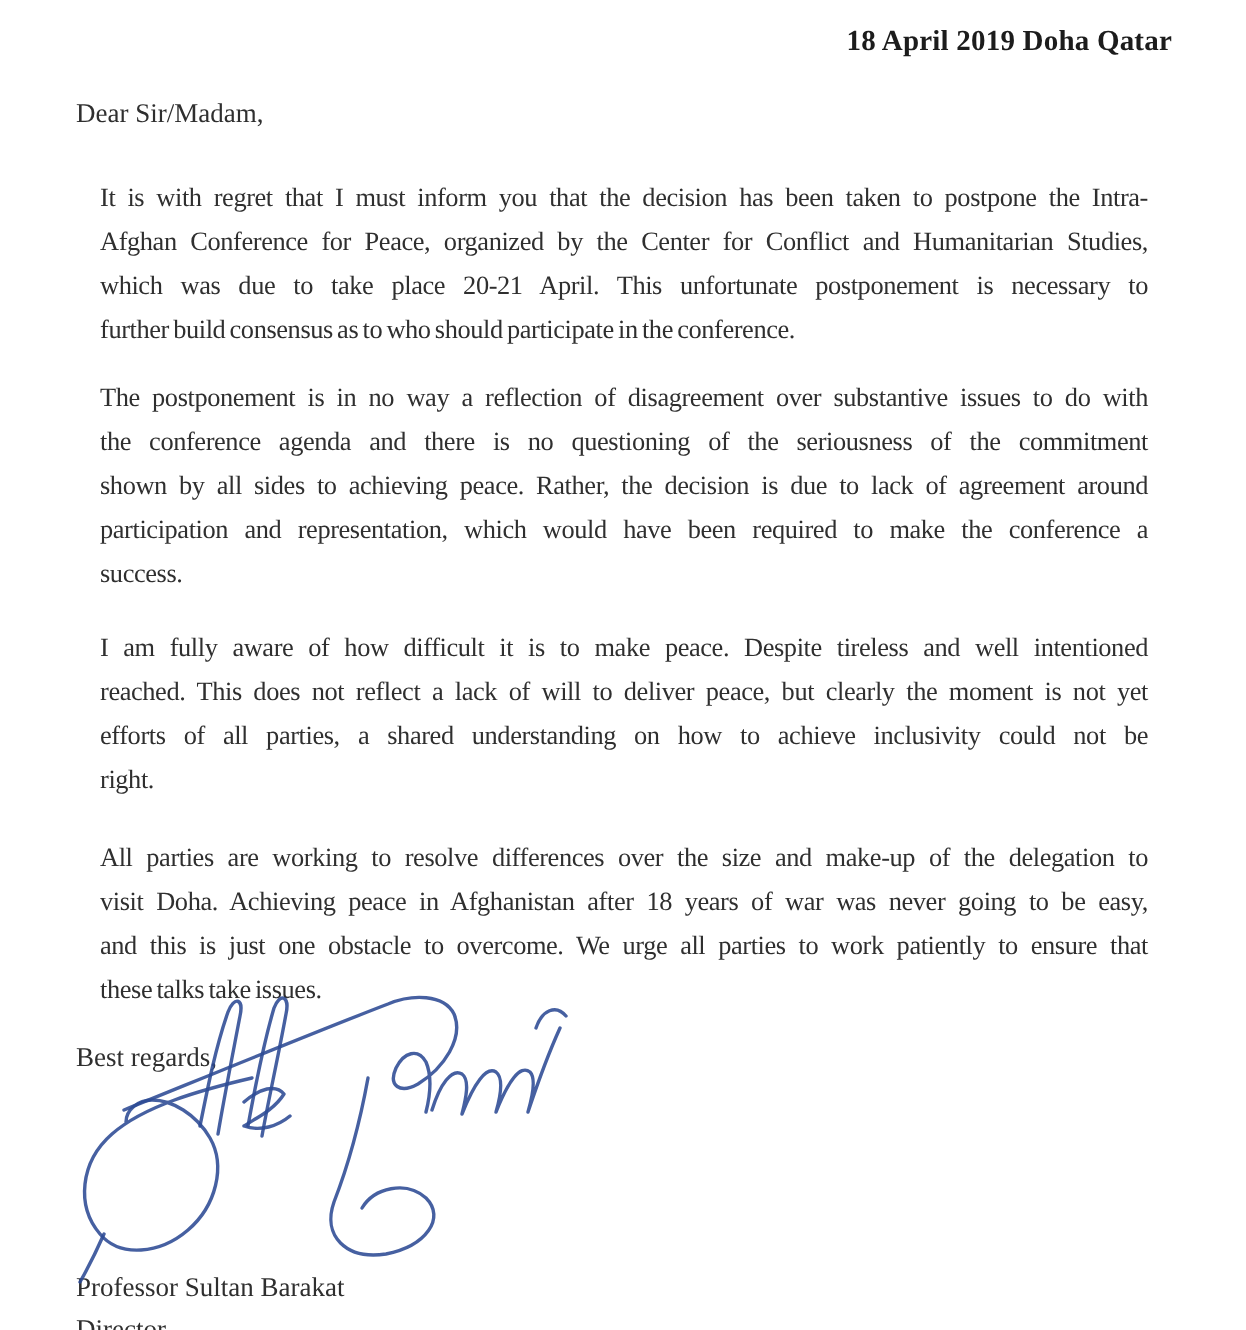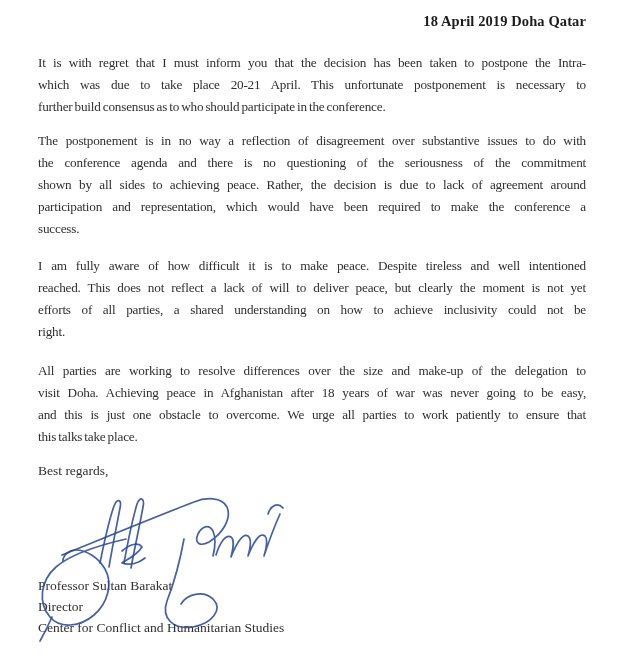--- a/index.html
+++ b/index.html
@@ -26,21 +26,21 @@
     line-height: 22px;
     color: #1c1c1c;
     letter-spacing: 0.1px;
     text-align: right;
   }
   .salutation {
     margin-top: 14px;
     font-size: 13.5px;
     line-height: 22px;
   }
-  .letter-body .paragraph { margin: 0; }
+  .letter-body .paragraph { margin: 12px; }
   .letter-body .paragraph:nth-child(1) { margin-top: 20px; }
   .letter-body .paragraph:nth-child(2) { margin-top: 12px; }
   .letter-body .paragraph:nth-child(3) { margin-top: 15px; }
   .letter-body .paragraph:nth-child(4) { margin-top: 17px; }
   .pline {
     font-size: 13.2px;
     line-height: 22px;
     letter-spacing: -0.2px;
     word-spacing: -1px;
     text-align: justify;
@@ -79,45 +79,47 @@
     opacity: 0.88;
   }
 </style>
 </head>
 <body>
 
 <div class="page">
 
   <div class="date-line">18 April 2019 Doha Qatar</div>
 
+  <div class="salutation">Dear Sir/Madam,</div>
 
   <div class="letter-body">
       <div class="paragraph">
         <div class="pline">It is with regret that I must inform you that the decision has been taken to postpone the Intra-</div>
+        <div class="pline">Afghan Conference for Peace, organized by the Center for Conflict and Humanitarian Studies,</div>
         <div class="pline">which was due to take place 20-21 April. This unfortunate postponement is necessary to</div>
         <div class="pline is-last">further build consensus as to who should participate in the conference.</div>
       </div>
       <div class="paragraph">
         <div class="pline">The postponement is in no way a reflection of disagreement over substantive issues to do with</div>
         <div class="pline">the conference agenda and there is no questioning of the seriousness of the commitment</div>
         <div class="pline">shown by all sides to achieving peace. Rather, the decision is due to lack of agreement around</div>
         <div class="pline">participation and representation, which would have been required to make the conference a</div>
         <div class="pline is-last">success.</div>
       </div>
       <div class="paragraph">
         <div class="pline">I am fully aware of how difficult it is to make peace. Despite tireless and well intentioned</div>
         <div class="pline">reached. This does not reflect a lack of will to deliver peace, but clearly the moment is not yet</div>
         <div class="pline">efforts of all parties, a shared understanding on how to achieve inclusivity could not be</div>
         <div class="pline is-last">right.</div>
       </div>
       <div class="paragraph">
         <div class="pline">All parties are working to resolve differences over the size and make-up of the delegation to</div>
         <div class="pline">visit Doha. Achieving peace in Afghanistan after 18 years of war was never going to be easy,</div>
         <div class="pline">and this is just one obstacle to overcome. We urge all parties to work patiently to ensure that</div>
-        <div class="pline is-last">this talks take place.</div>
+        <div class="pline is-last">these talks take issues.</div>
       </div>
     </div>
 
   <div class="closing">Best regards,</div>
 
   <div class="signer">
     <div>Professor Sultan Barakat</div>
     <div>Director</div>
     <div>Center for Conflict and Humanitarian Studies</div>
   </div>

